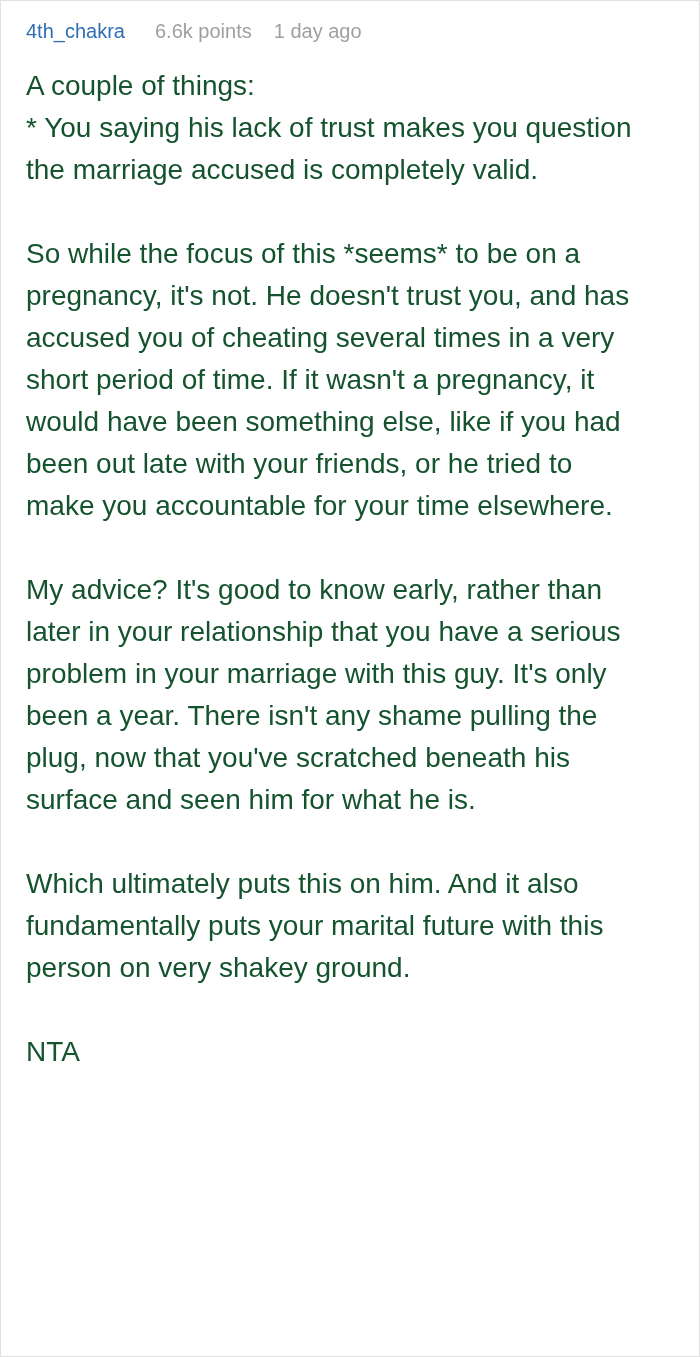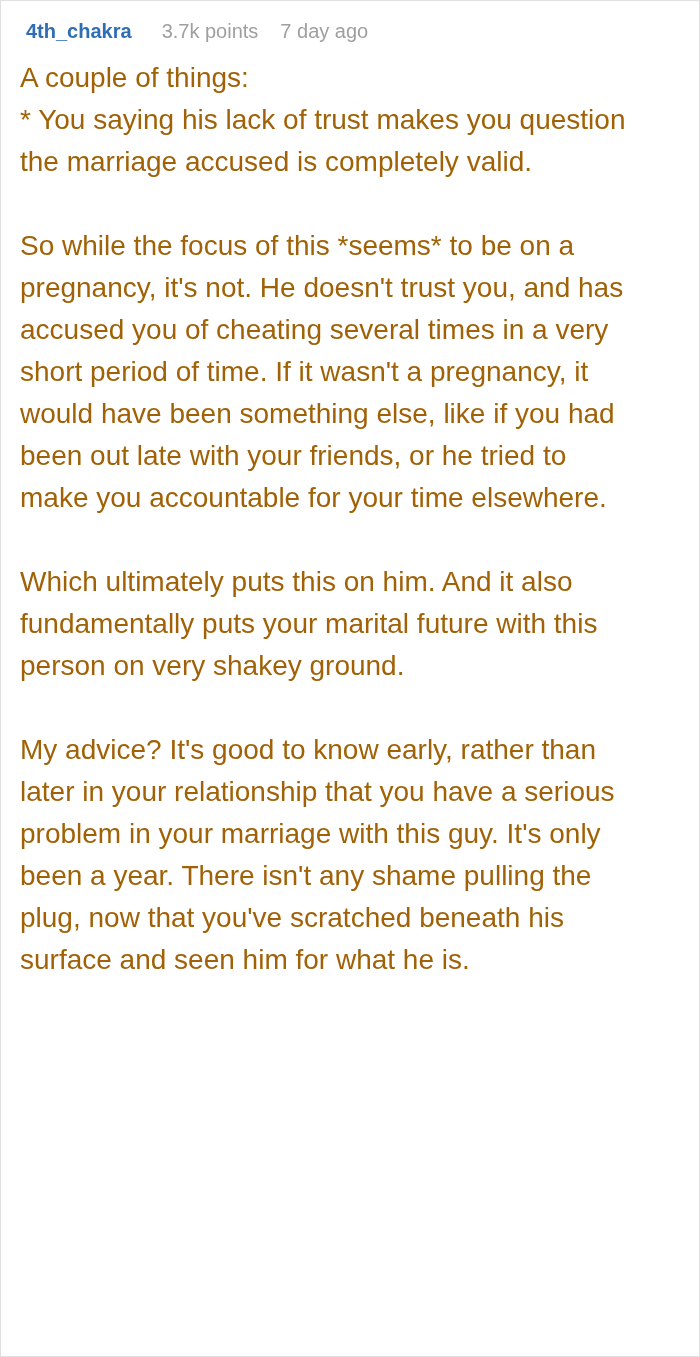--- a/index.html
+++ b/index.html
@@ -17,51 +17,52 @@
     overflow: hidden;
   }
   .comment-header {
     padding: 16px 0 0 25px;
     font-size: 20px;
     line-height: 28px;
     white-space: nowrap;
   }
   .username {
     color: #2f6eb4;
-    font-weight: bold;
+    font-weight: normal;
     margin-right: 30px;
     cursor: pointer;
   }
   .meta {
     color: #9f9f9f;
   }
   .meta.points { margin-right: 22px; }
   .comment-body {
-    margin-top: 12px;
-    padding-left: 19px;
+    margin-top: 20px;
+    padding-left: 25px;
     width: 645px;
-    color: #a16207;
+    color: #14532d;
     font-size: 28px;
     line-height: 42px;
   }
   .comment-body p {
     margin: 42px 0 0 0;
     width: 620px;
   }
   .comment-body p.first { margin-top: 0; }
   .comment-body p.tight { margin-top: 0; }
 </style>
 </head>
 <body>
 
 <div class="card">
   <div class="comment-header">
-    <span class="username">4th_chakra</span><span class="meta points">3.7k points</span><span class="meta age">7 day ago</span>
+    <span class="username">4th_chakra</span><span class="meta points">6.6k points</span><span class="meta age">1 day ago</span>
   </div>
 
   <div class="comment-body">
     <p class="first">A couple of things:</p>
     <p class="tight">* You saying his lack of trust makes you question the marriage accused is completely valid.</p>
     <p>So while the focus of this *seems* to be on a pregnancy, it's not. He doesn't trust you, and has accused you of cheating several times in a very short period of time. If it wasn't a pregnancy, it would have been something else, like if you had been out late with your friends, or he tried to make you accountable for your time elsewhere.</p>
+    <p>My advice? It's good to know early, rather than later in your relationship that you have a serious problem in your marriage with this guy. It's only been a year. There isn't any shame pulling the plug, now that you've scratched beneath his surface and seen him for what he is.</p>
     <p>Which ultimately puts this on him. And it also fundamentally puts your marital future with this person on very shakey ground.</p>
-    <p>My advice? It's good to know early, rather than later in your relationship that you have a serious problem in your marriage with this guy. It's only been a year. There isn't any shame pulling the plug, now that you've scratched beneath his surface and seen him for what he is.</p>
+    <p>NTA</p>
   </div>
 </div>
 
 </body></html>

